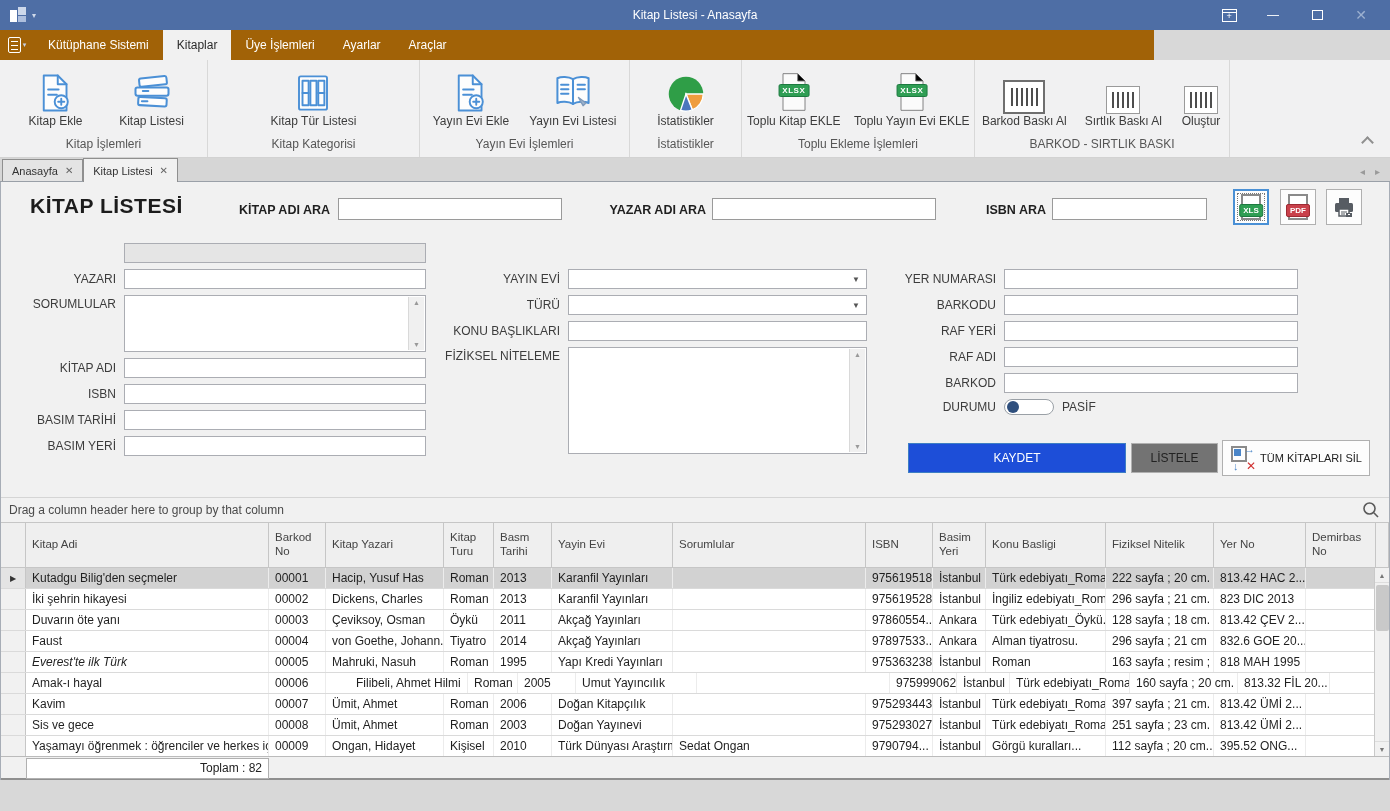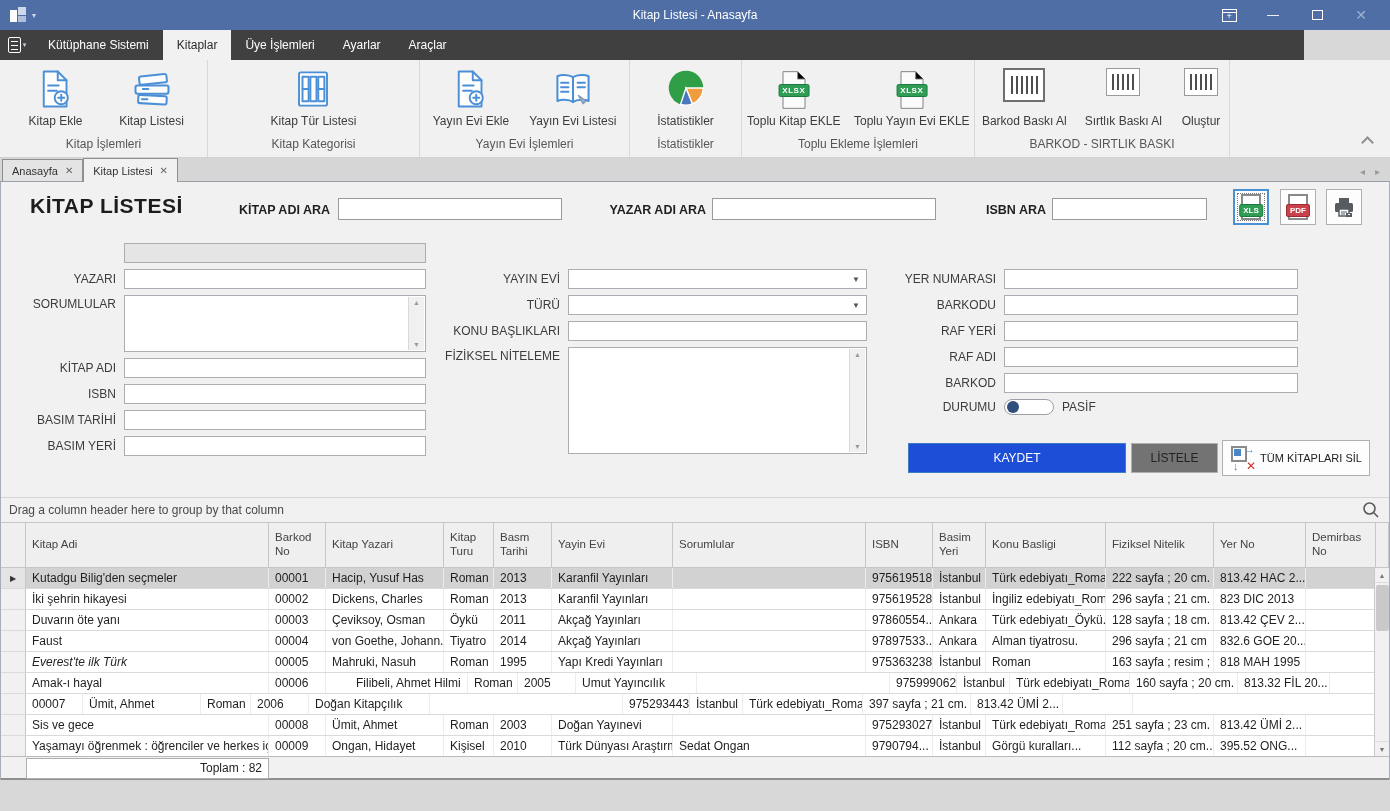--- a/index.html
+++ b/index.html
@@ -14,33 +14,33 @@
   .tcaret{color:#cfd9ea;font-size:8px;margin-left:6px}
   .wtitle{position:absolute;left:0;right:0;text-align:center;color:#fff;font-size:12px}
   .wbtns{margin-left:auto;display:flex;align-items:center;gap:14px;padding-right:14px;z-index:2}
   .wb{width:30px;height:22px;display:flex;align-items:center;justify-content:center;color:#fff;font-size:12px;cursor:default}
   .panelico{width:15px;height:13px;border:1px solid #fff;position:relative}
   .panelico::before{content:"";position:absolute;left:0;top:2px;right:0;height:1px;background:#fff}
   .panelico::after{content:"+";position:absolute;left:4px;top:1px;font-size:9px;color:#fff}
   .maxico{width:11px;height:10px;border:1px solid #fff}
   .closeico{color:#9db1d0;font-size:14px}
   
-  .menubar{position:absolute;left:0;top:30px;width:1304px;height:30px;background:#404040;display:flex;align-items:stretch}
+  .menubar{position:absolute;left:0;top:30px;width:1154px;height:30px;background:#a16207;display:flex;align-items:stretch}
   .menuicon{width:34px;display:flex;align-items:center;justify-content:center;gap:2px}
   .micon{width:13px;height:16px;border:1px solid #fff;border-radius:2px;position:relative}
   .micon::before{content:"";position:absolute;left:2px;top:3px;right:2px;height:1px;background:#fff;box-shadow:0 4px 0 #fff,0 8px 0 #fff}
   .mcaret{color:#c7d2e6;font-size:7px}
   .mtab{display:flex;align-items:center;padding:0 14px;color:#fff;font-size:12px;cursor:default}
   .mtab.active{background:#f1f1f1;color:#2b2b2b}
   
   .ribbon{position:absolute;left:0;top:60px;width:1390px;height:98px;background:#f1f1f2;border-bottom:1px solid #d2d2d2;display:flex}
   .rgroup{display:flex;flex-direction:column;border-right:1px solid #d8d8d8;padding-top:6px}
   .rbtns{flex:1;display:flex;justify-content:center;align-items:flex-start;gap:4px}
   .rb{min-width:92px;padding:2px 8px 0;display:flex;flex-direction:column;align-items:center;cursor:default}
-  .rb-ic{height:46px;display:flex;align-items:flex-start;justify-content:center;position:relative}
+  .rb-ic{height:46px;display:flex;align-items:flex-end;justify-content:center;position:relative}
   .rb-lb{font-size:12px;color:#3c3c3c;white-space:nowrap}
   .rglabel{height:20px;text-align:center;font-size:12px;color:#565656}
   .i{stroke:#4b90d6;fill:none;stroke-width:2.2;stroke-linejoin:round;stroke-linecap:round}
   .xbadge{position:absolute;left:50%;top:16px;transform:translateX(-50%);background:#2f9e54;border:1px solid #1d7a40;color:#fff;font-weight:bold;font-size:8px;padding:1px 3px;border-radius:2px;letter-spacing:.5px}
   .barcode{border:2px solid #6f6f6f;background:#fff;display:flex;align-items:center;justify-content:center}
   .barcode.big{width:42px;height:34px}
   .barcode.sm{width:34px;height:28px;border-width:1px;border-color:#9a9a9a}
   .bars{width:70%;height:60%;background:repeating-linear-gradient(90deg,#4e4e4e 0 2px,transparent 2px 5px)}
   .ribbon-tail{flex:1;position:relative}
   .chev{position:absolute;right:18px;bottom:10px;width:9px;height:9px;border-left:2px solid #8f8f8f;border-top:2px solid #8f8f8f;transform:rotate(45deg)}
@@ -583,20 +583,21 @@
         <div class="gc" style="width: 193px;"></div>
         <div class="gc" style="width: 67px;">9759990628</div>
         <div class="gc" style="width: 53px;">İstanbul</div>
         <div class="gc" style="width: 120px;">Türk edebiyatı_Roman.</div>
         <div class="gc" style="width: 108px;">160 sayfa ; 20 cm.</div>
         <div class="gc" style="width: 92px;">813.32 FİL 20...</div>
         <div class="gc" style="width: 70px;"></div>
       </div>
       <div class="grow">
         <div class="gind"></div>
+        <div class="gc" style="width: 243px;">Kavim</div>
         <div class="gc" style="width: 57px;">00007</div>
         <div class="gc" style="width: 118px;">Ümit, Ahmet</div>
         <div class="gc" style="width: 50px;">Roman</div>
         <div class="gc" style="width: 58px;">2006</div>
         <div class="gc" style="width: 121px;">Doğan Kitapçılık</div>
         <div class="gc" style="width: 193px;"></div>
         <div class="gc" style="width: 67px;">9752934439</div>
         <div class="gc" style="width: 53px;">İstanbul</div>
         <div class="gc" style="width: 120px;">Türk edebiyatı_Roman.</div>
         <div class="gc" style="width: 108px;">397 sayfa ; 21 cm.</div>

